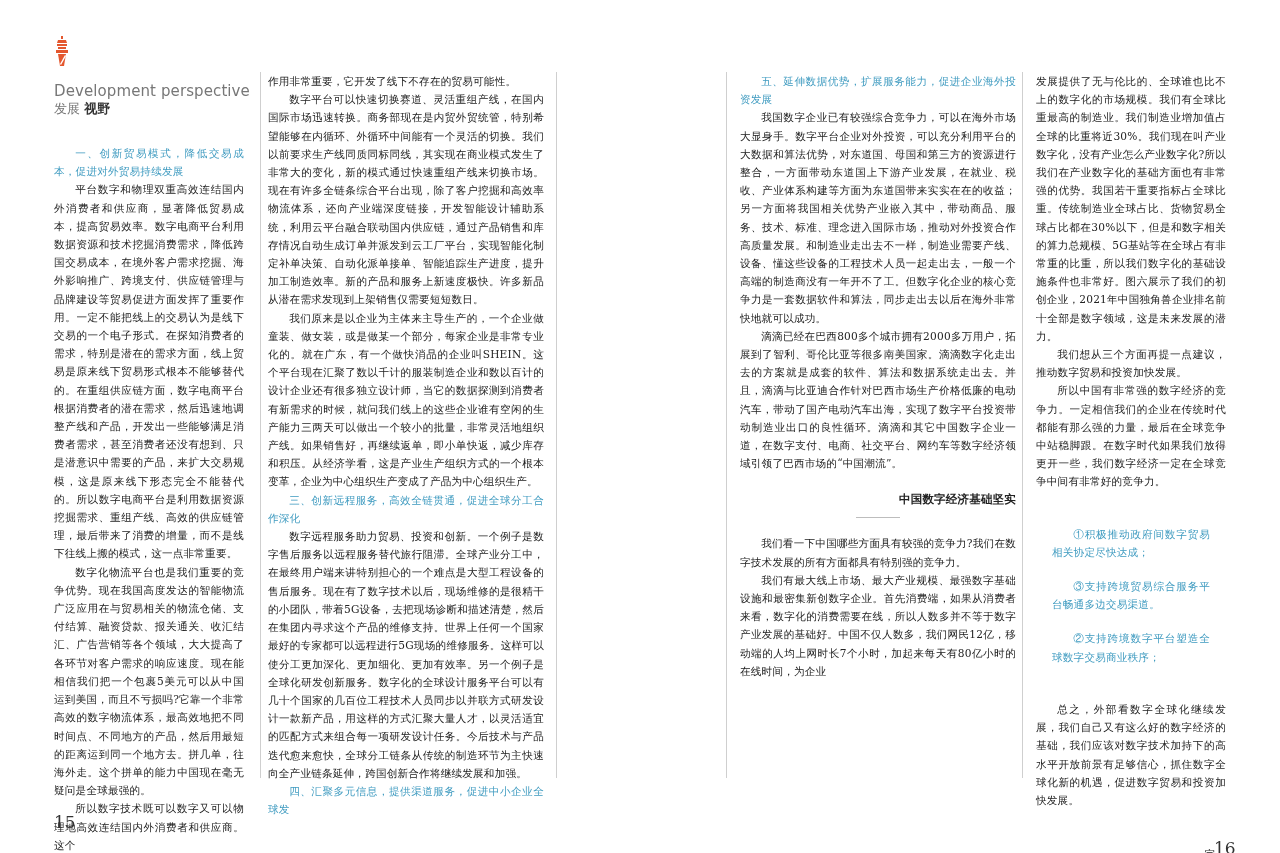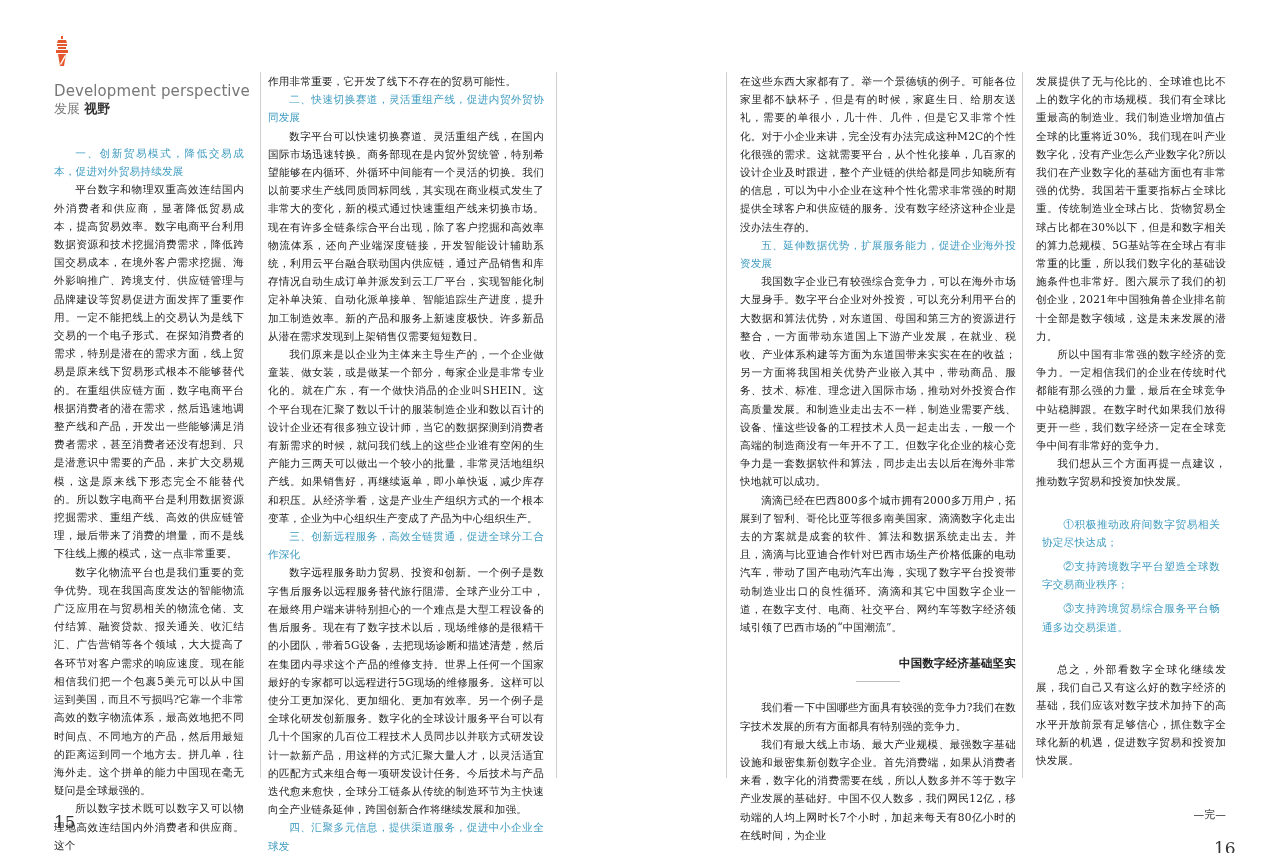--- a/index.html
+++ b/index.html
@@ -2,21 +2,21 @@
 <html><head>
 <meta charset="utf-8">
 <style>
   html,body{margin:0;padding:0;background:#ffffff;}
   body{width:1280px;height:853px;position:relative;overflow:hidden;
        font-family:"DejaVu Serif","Liberation Serif",serif;color:#222;}
   .col{position:absolute;font-size:10.6px;line-height:18.2px;text-align:justify;letter-spacing:0.2px;}
   .col p{margin:0;text-indent:2em;}
   .col p.noind{text-indent:0;}
   .col .h{color:#3f9bc0;text-indent:2em;margin:0;}
-  .col .hl{color:#3f9bc0;text-indent:2em;margin:6px;}
+  .col .hl{color:#3f9bc0;text-indent:2em;margin:16px;}
   .vline{position:absolute;width:1px;background:#cfcfcf;}
   .header{position:absolute;left:54px;top:36px;}
   .logo{width:16px;height:30px;display:block;}
   .brand-en{font-family:"DejaVu Sans","Liberation Sans",sans-serif;font-size:15px;font-weight:normal;color:#777;margin-top:16px;letter-spacing:0.1px;}
   .brand-cn{font-family:"DejaVu Sans","Liberation Sans",sans-serif;font-size:13px;color:#777;}
   .brand-cn b{color:#333;}
   .pagenum{position:absolute;font-size:17px;color:#333;}
   .sec-title{text-align:right;font-family:"DejaVu Sans","Liberation Sans",sans-serif;font-weight:bold;font-size:11.5px;line-height:19px;color:#222;text-indent:0;}
   .title-rule{width:44px;height:1px;background:#bdbdbd;margin:8px auto 16px auto;}
   .end{text-align:right;text-indent:0;}
@@ -46,49 +46,47 @@
 
 <div class="col" style="left:54px;top:144px;width:190px;">
   <p class="h">一、创新贸易模式，降低交易成本，促进对外贸易持续发展</p>
   <p>平台数字和物理双重高效连结国内外消费者和供应商，显著降低贸易成本，提高贸易效率。数字电商平台利用数据资源和技术挖掘消费需求，降低跨国交易成本，在境外客户需求挖掘、海外影响推广、跨境支付、供应链管理与品牌建设等贸易促进方面发挥了重要作用。一定不能把线上的交易认为是线下交易的一个电子形式。在探知消费者的需求，特别是潜在的需求方面，线上贸易是原来线下贸易形式根本不能够替代的。在重组供应链方面，数字电商平台根据消费者的潜在需求，然后迅速地调整产线和产品，开发出一些能够满足消费者需求，甚至消费者还没有想到、只是潜意识中需要的产品，来扩大交易规模，这是原来线下形态完全不能替代的。所以数字电商平台是利用数据资源挖掘需求、重组产线、高效的供应链管理，最后带来了消费的增量，而不是线下往线上搬的模式，这一点非常重要。</p>
   <p>数字化物流平台也是我们重要的竞争优势。现在我国高度发达的智能物流广泛应用在与贸易相关的物流仓储、支付结算、融资贷款、报关通关、收汇结汇、广告营销等各个领域，大大提高了各环节对客户需求的响应速度。现在能相信我们把一个包裹5美元可以从中国运到美国，而且不亏损吗?它靠一个非常高效的数字物流体系，最高效地把不同时间点、不同地方的产品，然后用最短的距离运到同一个地方去。拼几单，往海外走。这个拼单的能力中国现在毫无疑问是全球最强的。</p>
   <p>所以数字技术既可以数字又可以物理地高效连结国内外消费者和供应商。这个</p>
 </div>
 
 <div class="col" style="left:268px;top:72px;width:276px;">
   <p class="noind">作用非常重要，它开发了线下不存在的贸易可能性。</p>
-  <p class="h">二、快速切换赛道，灵活重组产线，促进内贸外贸协同发展</p>
   <p>数字平台可以快速切换赛道、灵活重组产线，在国内国际市场迅速转换。商务部现在是内贸外贸统管，特别希望能够在内循环、外循环中间能有一个灵活的切换。我们以前要求生产线同质同标同线，其实现在商业模式发生了非常大的变化，新的模式通过快速重组产线来切换市场。现在有许多全链条综合平台出现，除了客户挖掘和高效率物流体系，还向产业端深度链接，开发智能设计辅助系统，利用云平台融合联动国内供应链，通过产品销售和库存情况自动生成订单并派发到云工厂平台，实现智能化制定补单决策、自动化派单接单、智能追踪生产进度，提升加工制造效率。新的产品和服务上新速度极快。许多新品从潜在需求发现到上架销售仅需要短短数日。</p>
   <p>我们原来是以企业为主体来主导生产的，一个企业做童装、做女装，或是做某一个部分，每家企业是非常专业化的。就在广东，有一个做快消品的企业叫SHEIN。这个平台现在汇聚了数以千计的服装制造企业和数以百计的设计企业还有很多独立设计师，当它的数据探测到消费者有新需求的时候，就问我们线上的这些企业谁有空闲的生产能力三两天可以做出一个较小的批量，非常灵活地组织产线。如果销售好，再继续返单，即小单快返，减少库存和积压。从经济学看，这是产业生产组织方式的一个根本变革，企业为中心组织生产变成了产品为中心组织生产。</p>
   <p class="h">三、创新远程服务，高效全链贯通，促进全球分工合作深化</p>
   <p>数字远程服务助力贸易、投资和创新。一个例子是数字售后服务以远程服务替代旅行阻滞。全球产业分工中，在最终用户端来讲特别担心的一个难点是大型工程设备的售后服务。现在有了数字技术以后，现场维修的是很精干的小团队，带着5G设备，去把现场诊断和描述清楚，然后在集团内寻求这个产品的维修支持。世界上任何一个国家最好的专家都可以远程进行5G现场的维修服务。这样可以使分工更加深化、更加细化、更加有效率。另一个例子是全球化研发创新服务。数字化的全球设计服务平台可以有几十个国家的几百位工程技术人员同步以并联方式研发设计一款新产品，用这样的方式汇聚大量人才，以灵活适宜的匹配方式来组合每一项研发设计任务。今后技术与产品迭代愈来愈快，全球分工链条从传统的制造环节为主快速向全产业链条延伸，跨国创新合作将继续发展和加强。</p>
   <p class="h">四、汇聚多元信息，提供渠道服务，促进中小企业全球发</p>
 
 </div>
 
 <div class="col" style="left:740px;top:72px;width:276px;">
-  <p class="noind">在这些东西大家都有了。举一个景德镇的例子。可能各位家里都不缺杯子，但是有的时候，家庭生日、给朋友送礼，需要的单很小，几十件、几件，但是它又非常个性化。对于小企业来讲，完全没有办法完成这种M2C的个性化很强的需求。这就需要平台，从个性化接单，几百家的设计企业及时跟进，整个产业链的供给都是同步知晓所有的信息，可以为中小企业在这种个性化需求非常强的时期提供全球客户和供应链的服务。没有数字经济这种企业是没办法生存的。</p>
   <p class="h">五、延伸数据优势，扩展服务能力，促进企业海外投资发展</p>
   <p>我国数字企业已有较强综合竞争力，可以在海外市场大显身手。数字平台企业对外投资，可以充分利用平台的大数据和算法优势，对东道国、母国和第三方的资源进行整合，一方面带动东道国上下游产业发展，在就业、税收、产业体系构建等方面为东道国带来实实在在的收益；另一方面将我国相关优势产业嵌入其中，带动商品、服务、技术、标准、理念进入国际市场，推动对外投资合作高质量发展。和制造业走出去不一样，制造业需要产线、设备、懂这些设备的工程技术人员一起走出去，一般一个高端的制造商没有一年开不了工。但数字化企业的核心竞争力是一套数据软件和算法，同步走出去以后在海外非常快地就可以成功。</p>
   <p>滴滴已经在巴西800多个城市拥有2000多万用户，拓展到了智利、哥伦比亚等很多南美国家。滴滴数字化走出去的方案就是成套的软件、算法和数据系统走出去。并且，滴滴与比亚迪合作针对巴西市场生产价格低廉的电动汽车，带动了国产电动汽车出海，实现了数字平台投资带动制造业出口的良性循环。滴滴和其它中国数字企业一道，在数字支付、电商、社交平台、网约车等数字经济领域引领了巴西市场的“中国潮流”。</p>
   <div class="gap"></div>
   <div class="sec-title">中国数字经济基础坚实</div>
   <div class="title-rule"></div>
   <p>我们看一下中国哪些方面具有较强的竞争力?我们在数字技术发展的所有方面都具有特别强的竞争力。</p>
   <p>我们有最大线上市场、最大产业规模、最强数字基础设施和最密集新创数字企业。首先消费端，如果从消费者来看，数字化的消费需要在线，所以人数多并不等于数字产业发展的基础好。中国不仅人数多，我们网民12亿，移动端的人均上网时长7个小时，加起来每天有80亿小时的在线时间，为企业</p>
 </div>
 
 <div class="col" style="left:1036px;top:72px;width:190px;">
   <p class="noind">发展提供了无与伦比的、全球谁也比不上的数字化的市场规模。我们有全球比重最高的制造业。我们制造业增加值占全球的比重将近30%。我们现在叫产业数字化，没有产业怎么产业数字化?所以我们在产业数字化的基础方面也有非常强的优势。我国若干重要指标占全球比重。传统制造业全球占比、货物贸易全球占比都在30%以下，但是和数字相关的算力总规模、5G基站等在全球占有非常重的比重，所以我们数字化的基础设施条件也非常好。图六展示了我们的初创企业，2021年中国独角兽企业排名前十全部是数字领域，这是未来发展的潜力。</p>
+  <p>我们想从三个方面再提一点建议，推动数字贸易和投资加快发展。</p>
   <p>所以中国有非常强的数字经济的竞争力。一定相信我们的企业在传统时代都能有那么强的力量，最后在全球竞争中站稳脚跟。在数字时代如果我们放得更开一些，我们数字经济一定在全球竞争中间有非常好的竞争力。</p>
-  <p>我们想从三个方面再提一点建议，推动数字贸易和投资加快发展。</p>
   <div class="gap"></div>
   <p class="hl">①积极推动政府间数字贸易相关协定尽快达成；</p>
+  <p class="hl">③支持跨境贸易综合服务平台畅通多边交易渠道。</p>
   <p class="hl">②支持跨境数字平台塑造全球数字交易商业秩序；</p>
-  <p class="hl">③支持跨境贸易综合服务平台畅通多边交易渠道。</p>
   <div class="gap"></div>
   <p>总之，外部看数字全球化继续发展，我们自己又有这么好的数字经济的基础，我们应该对数字技术加持下的高水平开放前景有足够信心，抓住数字全球化新的机遇，促进数字贸易和投资加快发展。</p>
   <div class="gap"></div>
   <div class="gap"></div>
   <p class="end">—完—</p>
 </div>
 
 <div class="pagenum" style="left:54px;top:812px;">15</div>
 <div class="pagenum" style="left:1214px;top:838px;">16</div>
 

